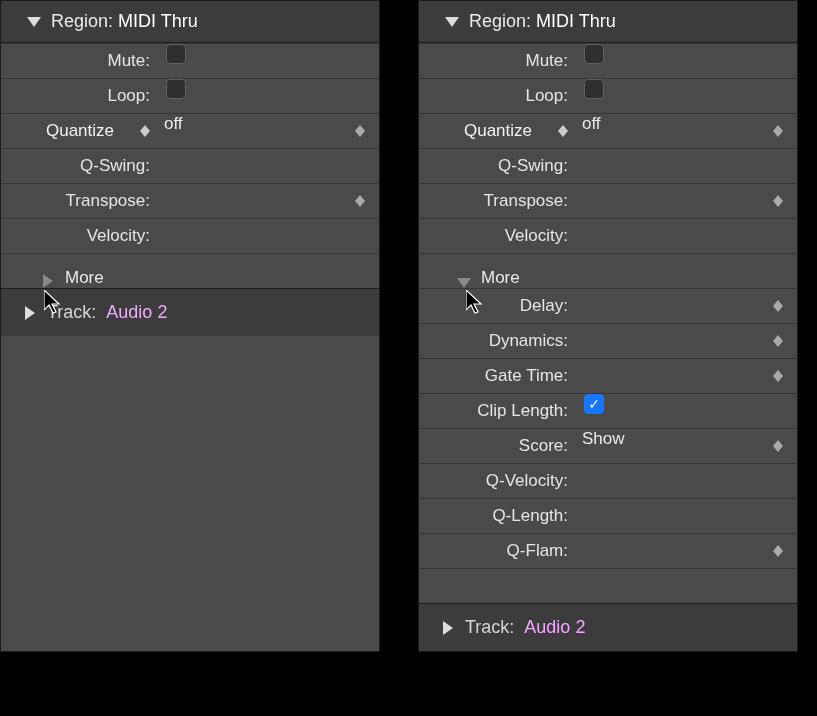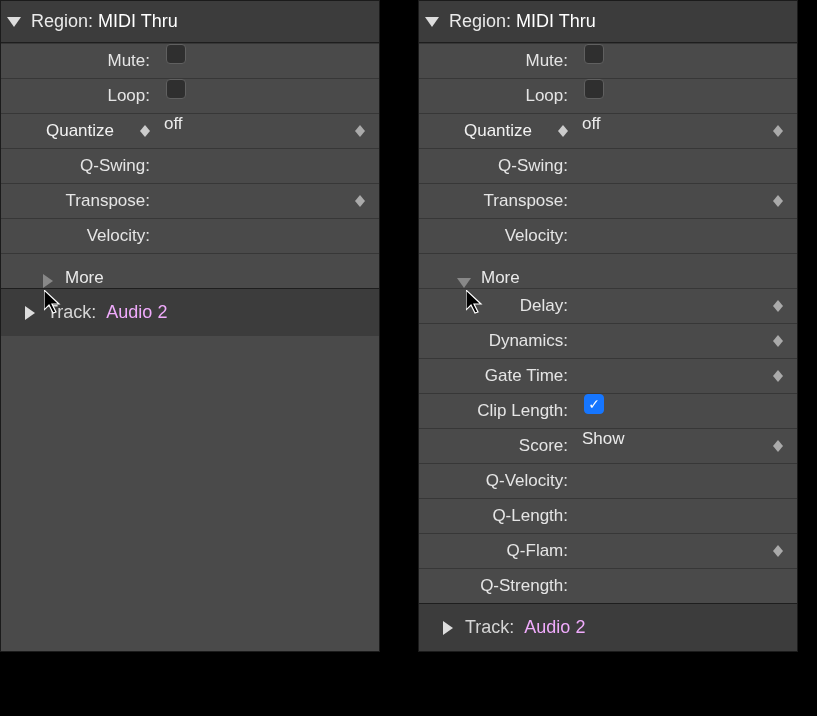--- a/index.html
+++ b/index.html
@@ -22,21 +22,21 @@
     background: #4a4a4a;
     border: 1px solid #1b1b1b;
     width: 380px;
   }
   .panel.right { width: 380px; }
   .header {
     background: #3c3c3c;
     height: 42px;
     display: flex;
     align-items: center;
-    padding-left: 4px;
+    padding-left: 24px;
     border-bottom: 1px solid #1e1e1e;
     font-size: 18px;
     color: #eaeaea;
   }
   .disclose {
     display: inline-flex;
     align-items: center;
     justify-content: center;
     width: 18px;
     margin-right: 8px;
@@ -373,21 +373,20 @@
           <svg width="10" height="6" viewBox="0 0 10 6">
               <polygon points="5,0 10,6 0,6" fill="#aaa"></polygon>
             </svg>
           <svg width="10" height="6" viewBox="0 0 10 6">
               <polygon points="0,0 10,0 5,6" fill="#aaa"></polygon>
             </svg>
         </span>
       </div>
     </div>
     <div class="row">
-      <div class="label">Q-Strength:</div>
       <div class="value-area"></div>
     </div>
 
     <div class="footer">
       <span class="disclose">
         <svg width="10" height="14" viewBox="0 0 10 14">
             <polygon points="0,0 10,7 0,14" fill="#ddd"></polygon>
           </svg>
       </span>
       <span class="lbl">Track:</span>

